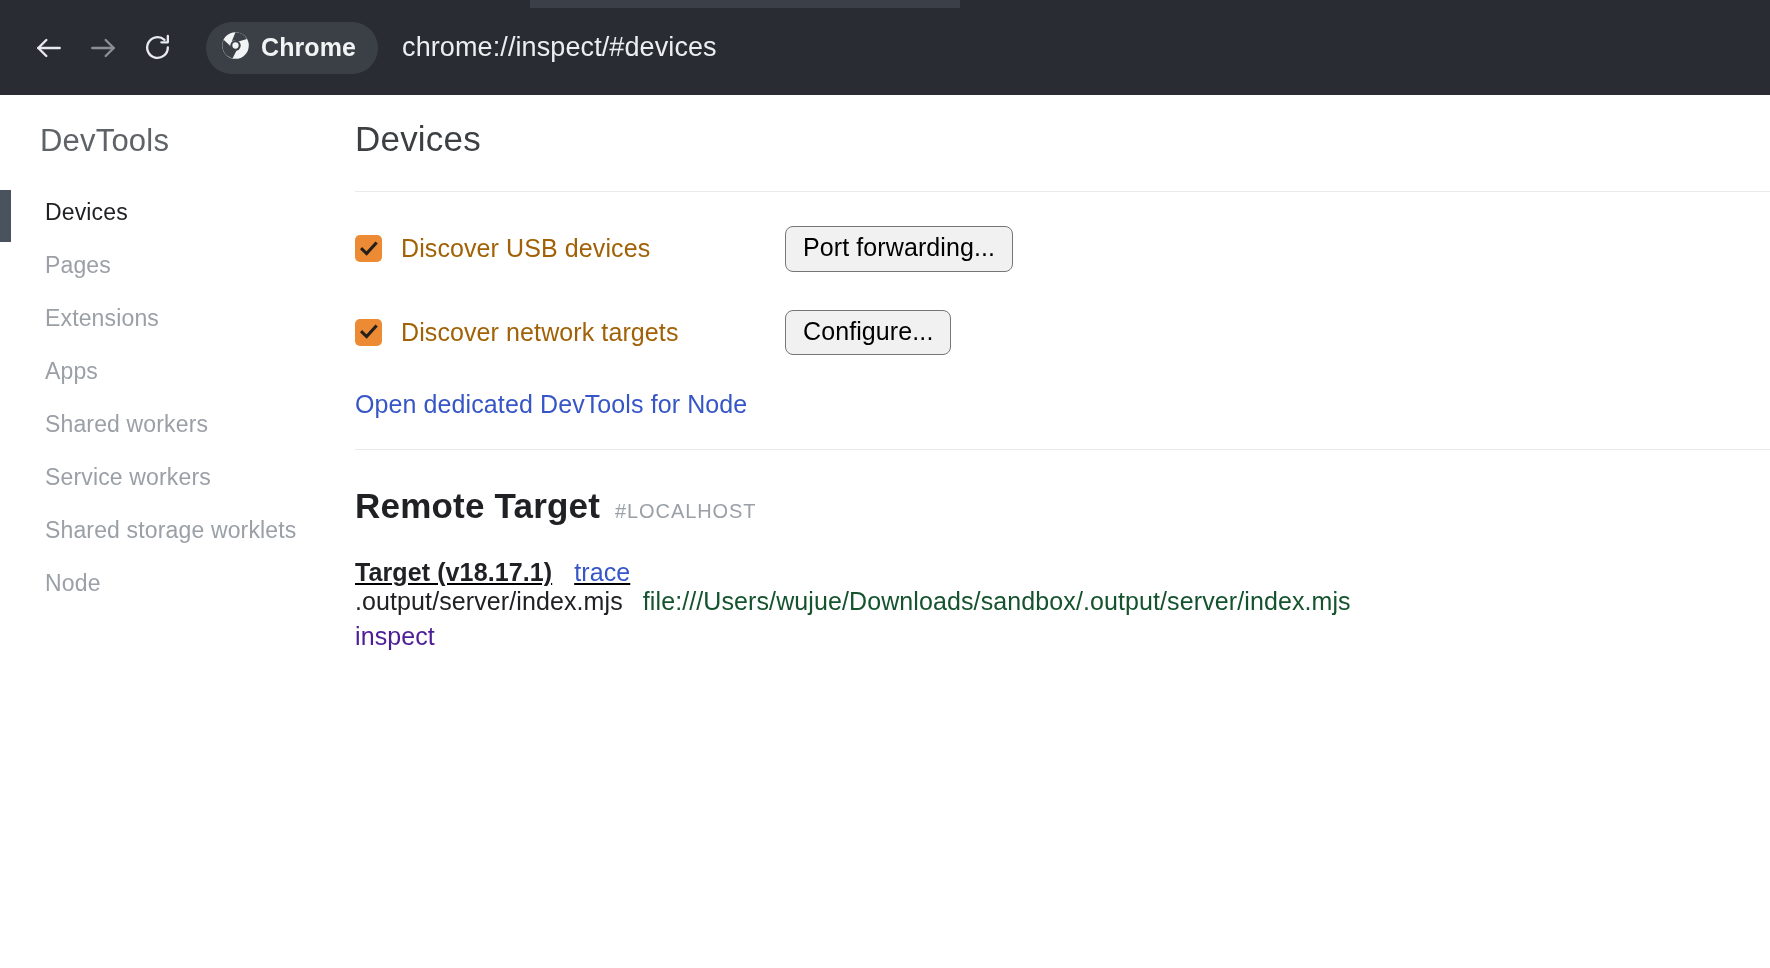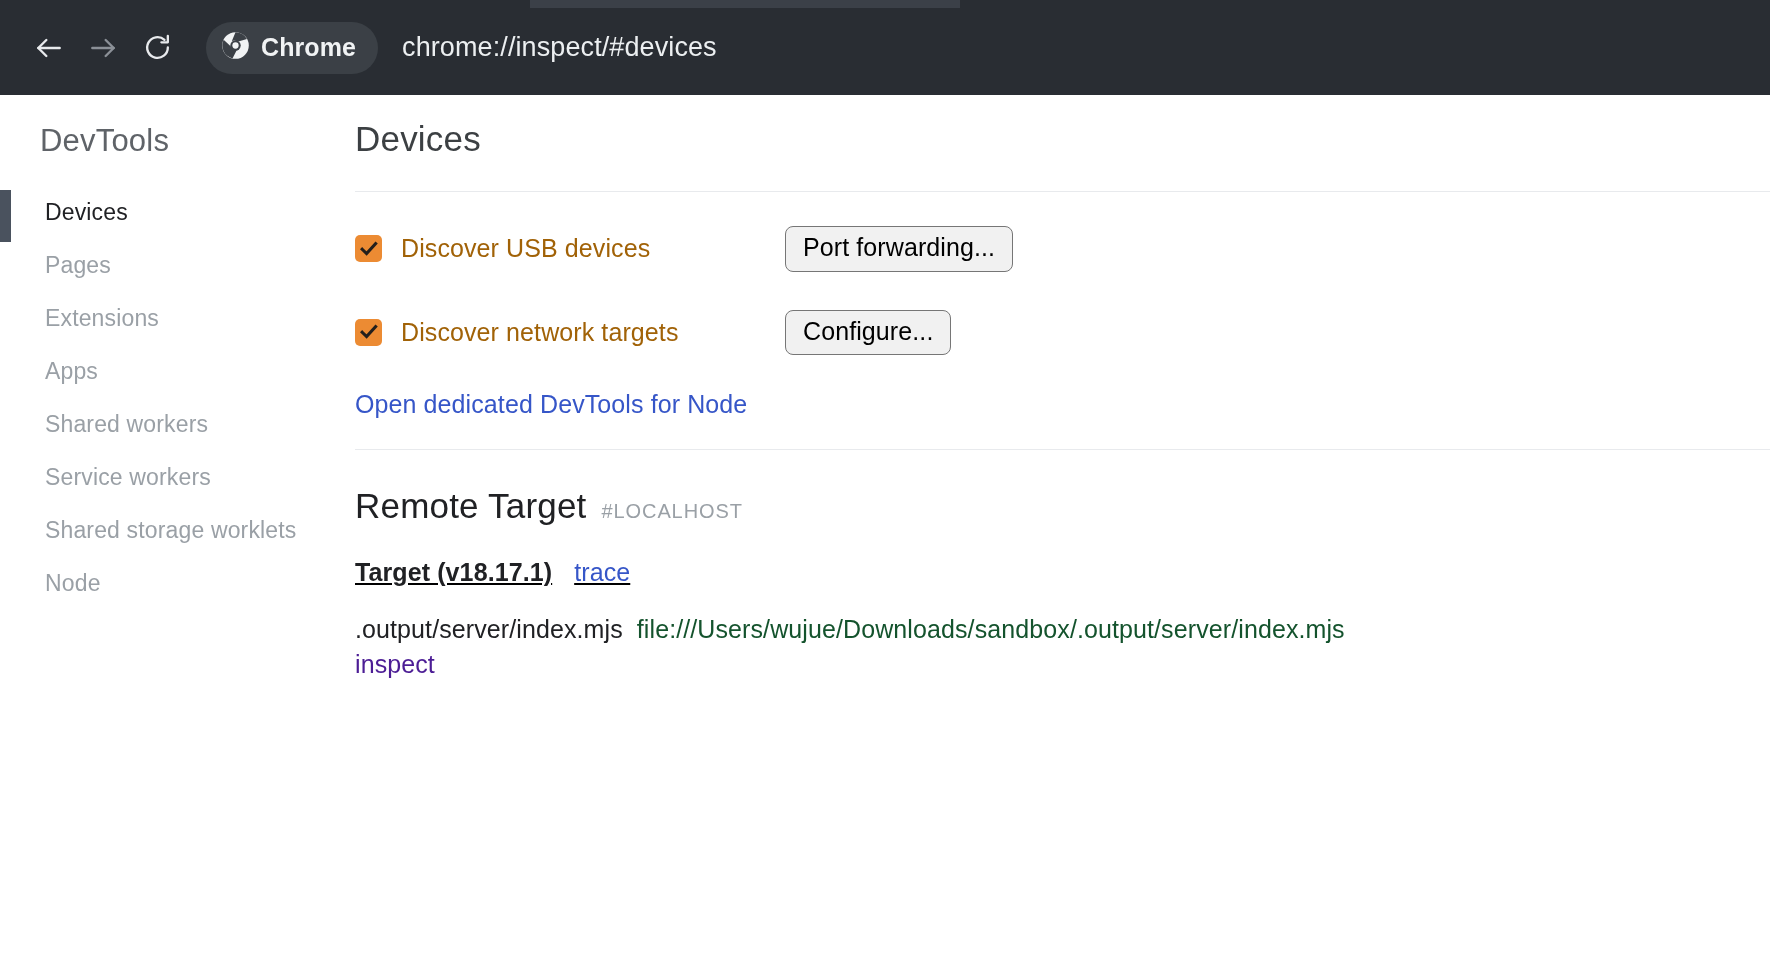--- a/index.html
+++ b/index.html
@@ -178,21 +178,21 @@
   }
   .section-header {
     display: flex;
     align-items: baseline;
     gap: 15px;
     margin: 36px 0 0 0;
   }
   .section-title {
     font-size: 35px;
     color: #202124;
-    font-weight: normal;
+    font-weight: bold;
     letter-spacing: .2px;
   }
   .section-sub {
     font-size: 20px;
     color: #9aa0a6;
     letter-spacing: .9px;
   }
   .target-row {
     display: flex;
     align-items: baseline;
@@ -206,24 +206,23 @@
     color: #202124;
     letter-spacing: .1px;
   }
   .trace-link {
     font-size: 25px;
     color: #3656c8;
     cursor: pointer;
     letter-spacing: .1px;
   }
   .target-detail {
-    margin-top: 28px;
     display: flex;
     align-items: baseline;
-    gap: 14px;
+    gap: 20px;
     flex-wrap: wrap;
   }
   .detail-name {
     font-size: 25px;
     color: #202124;
     letter-spacing: .1px;
   }
   .detail-url {
     font-size: 25px;
     color: #14532d;

